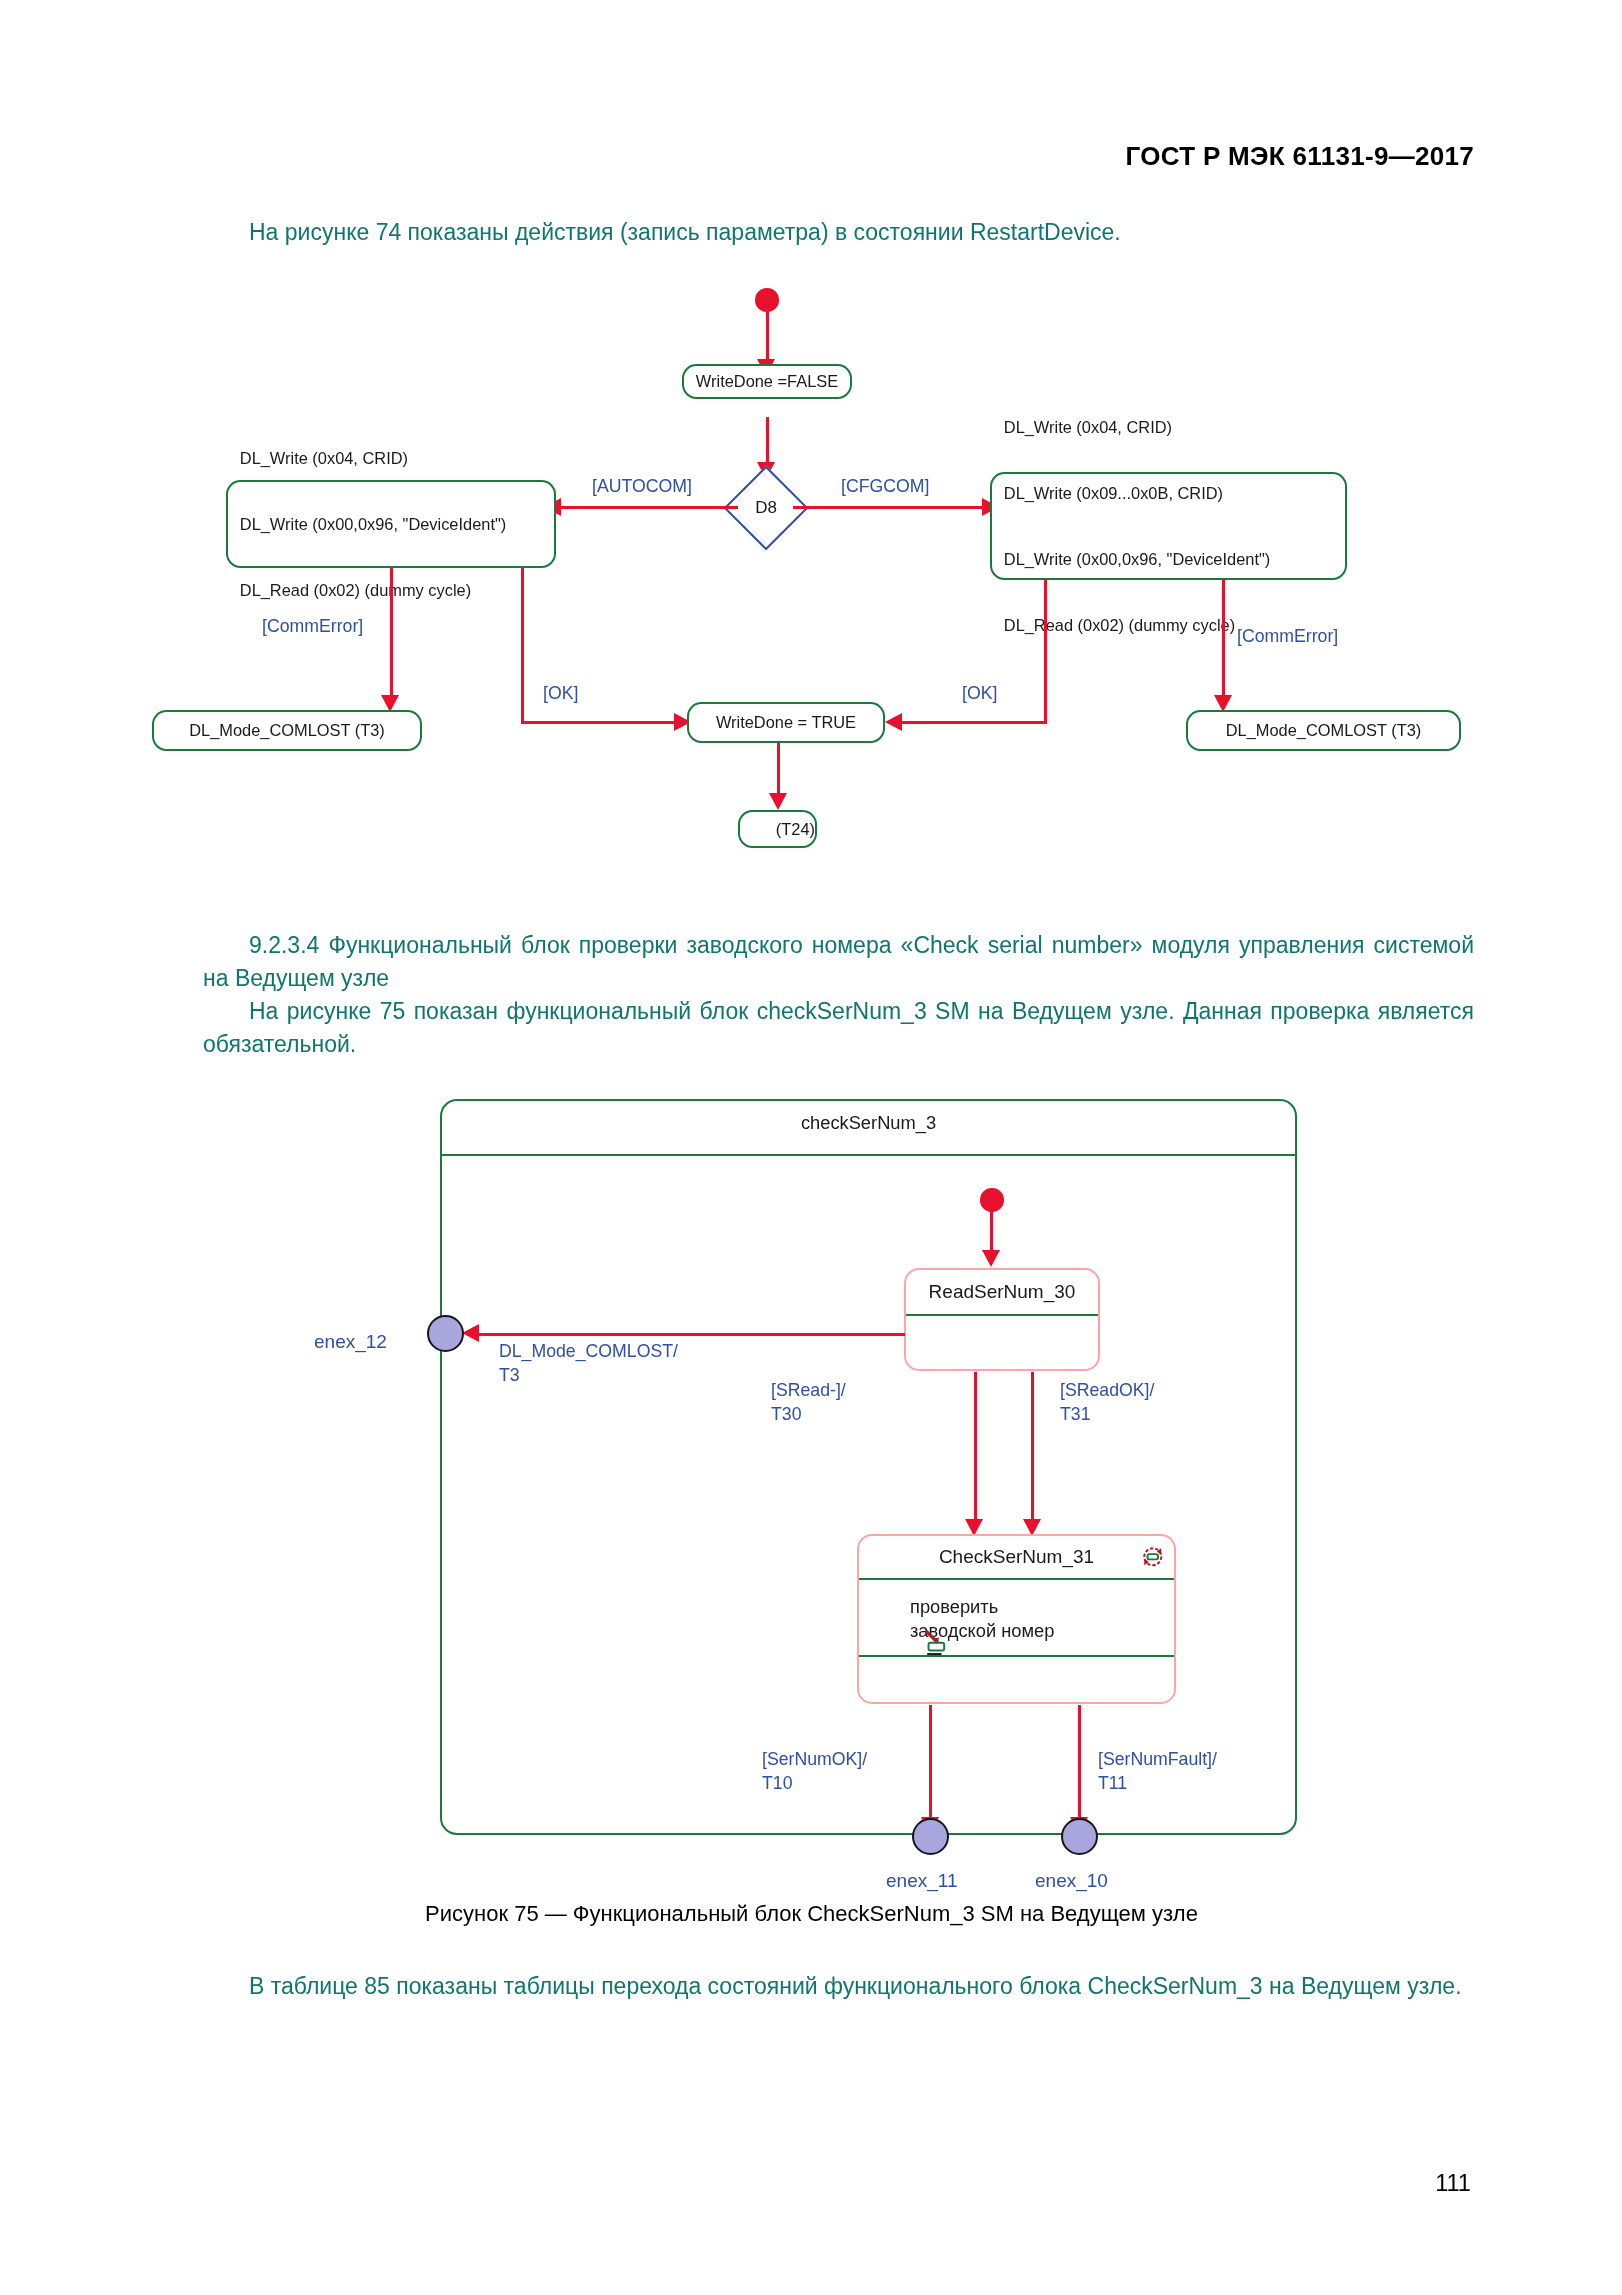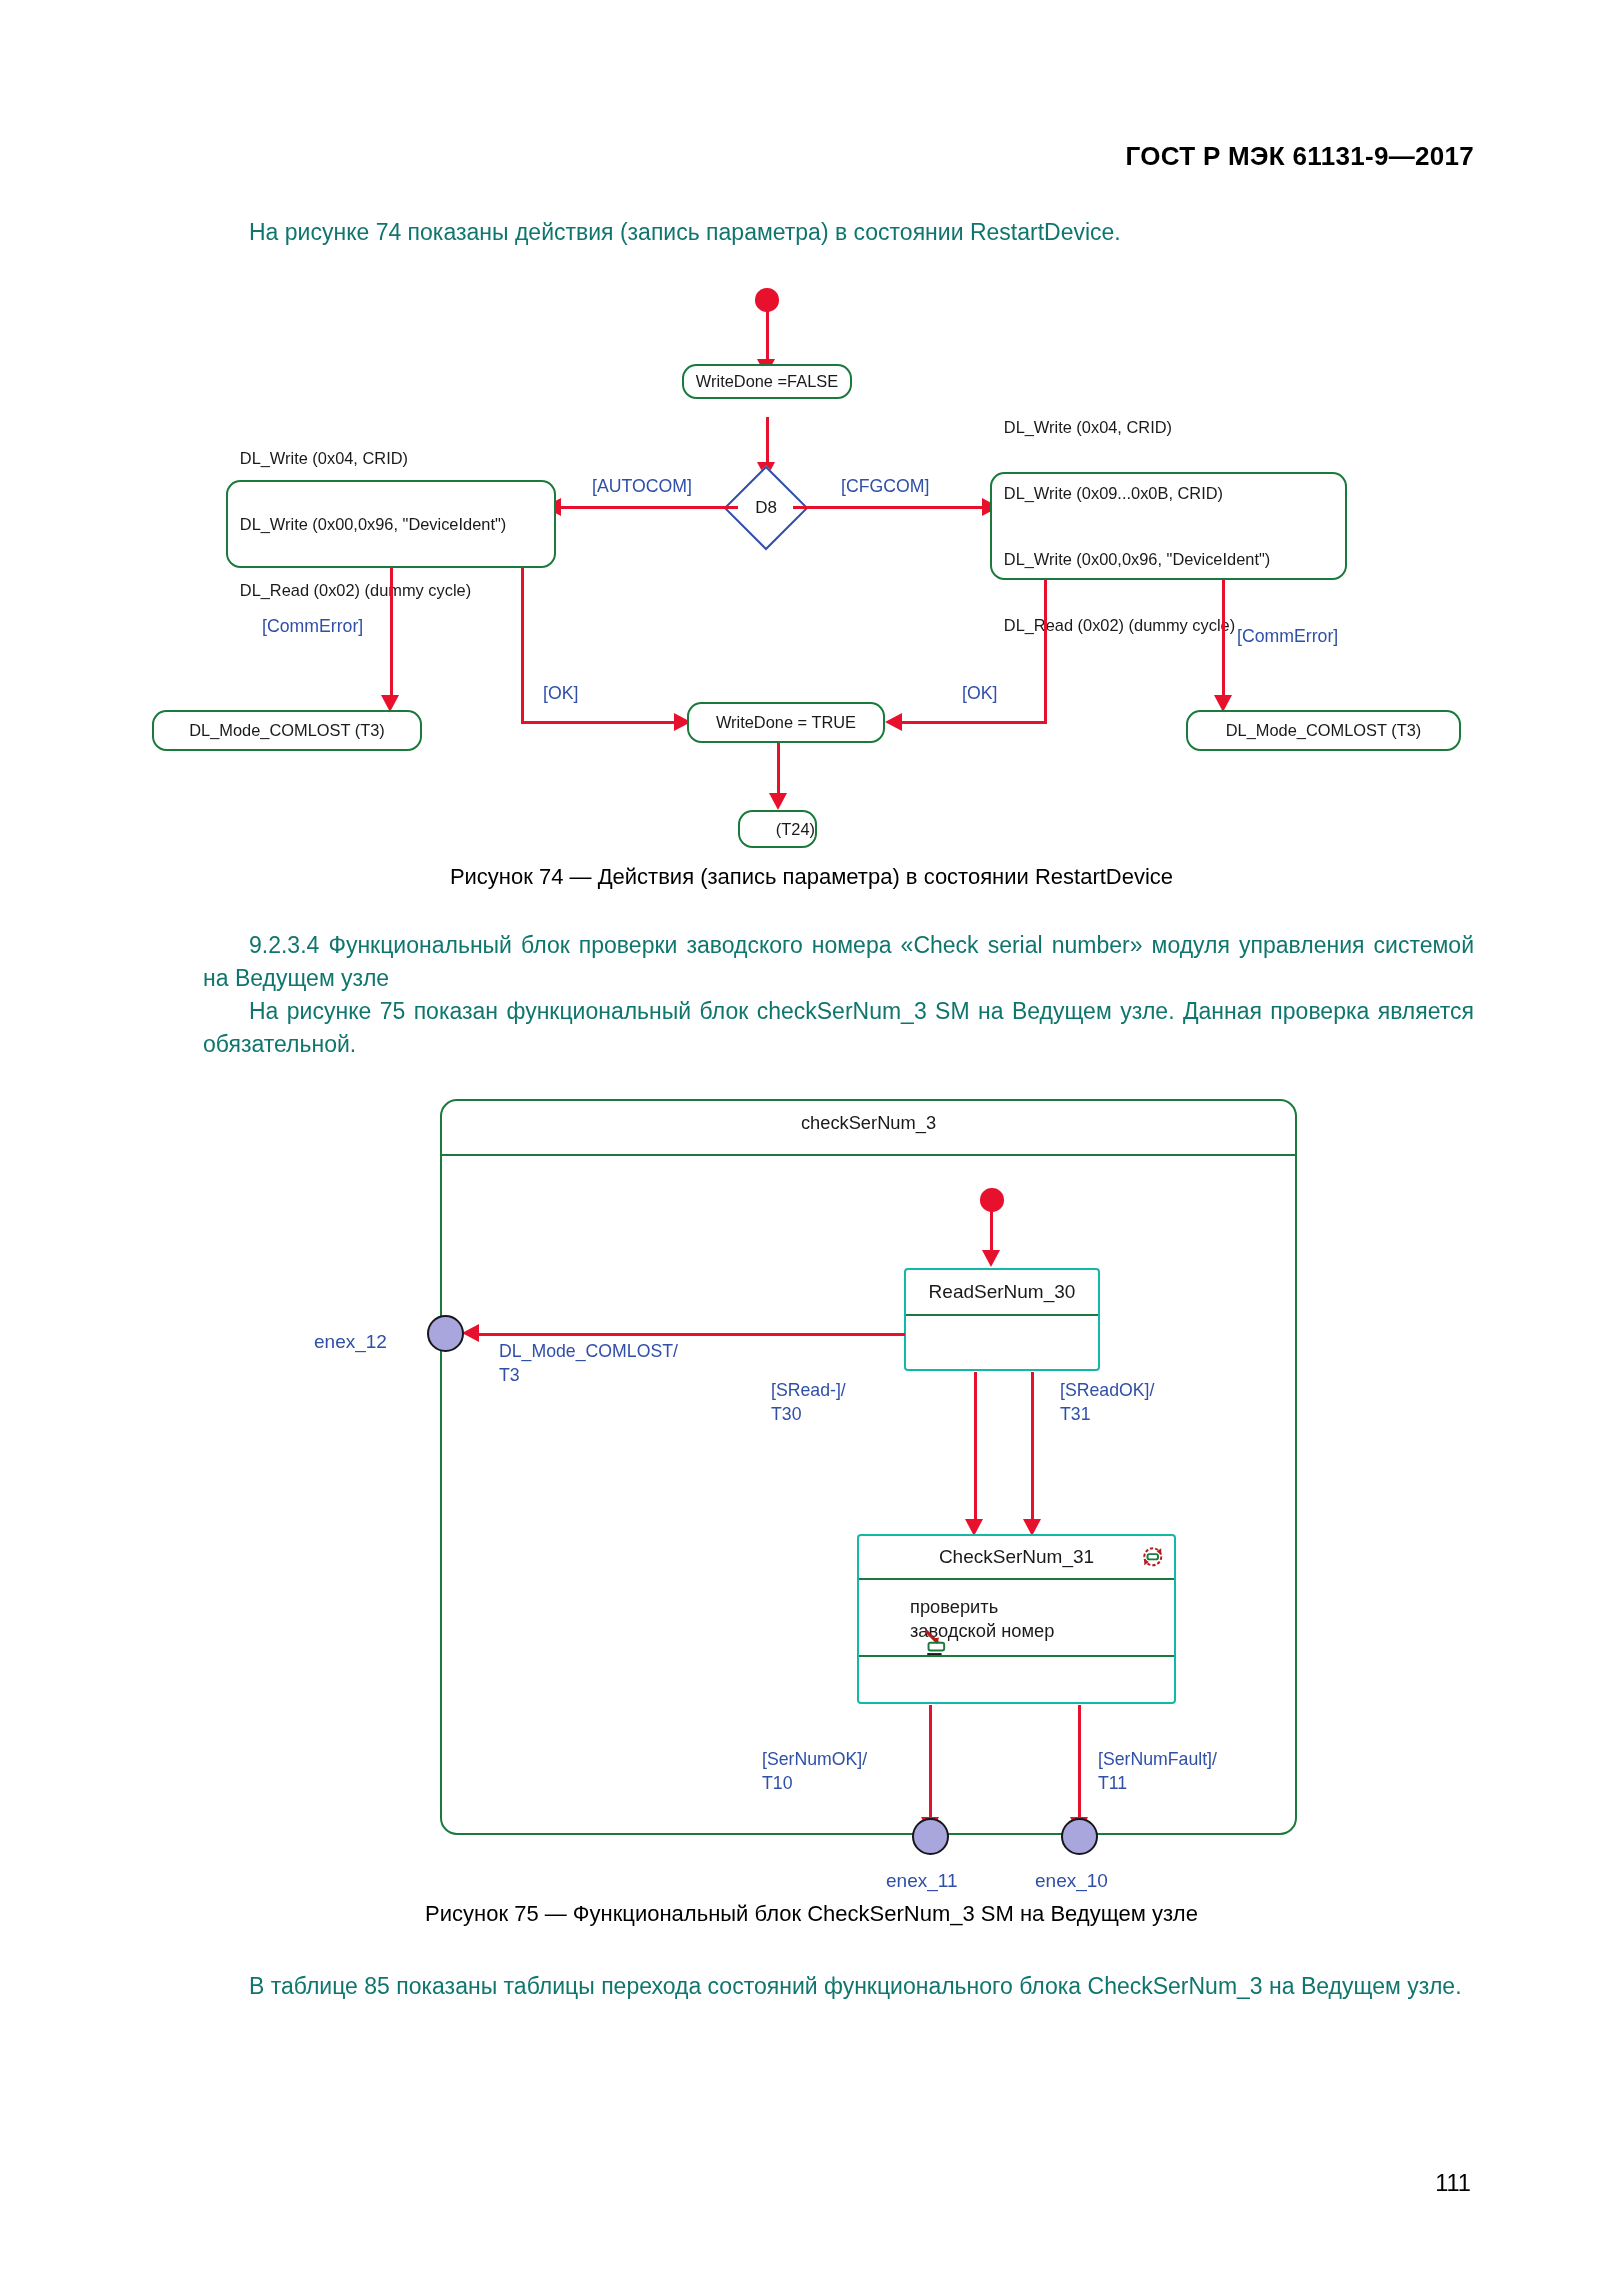--- a/index.html
+++ b/index.html
@@ -74,21 +74,21 @@
     position:absolute;box-sizing:border-box;
     border:2px solid #1a7a3c;border-radius:17px;background:#fff;
   }
   .frame-title{
     position:absolute;width:100%;text-align:center;font-size:18.3px;color:#1a1a1a;
   }
   .frame-divider{position:absolute;height:2px;background:#1a7a3c;}
 
   .state{
     position:absolute;box-sizing:border-box;
-    border:2px solid #14b8a6;border-radius:4px;background:#fff;text-decoration:underline;
+    border:2px solid #fca5a5;border-radius:15px;background:#fff;text-decoration:underline;
   }
   .state .sect{position:absolute;left:0;right:0;}
   .state .hdr{
     text-align:center;font-size:19px;color:#1a1a1a;
     display:flex;align-items:center;justify-content:center;
   }
   .state .rule{height:2px;background:#1a7a3c;position:absolute;left:0;right:0;}
   .state .act{
     display:flex;align-items:center;gap:9.2px;padding-left:11.8px;
     font-size:18.3px;line-height:23.6px;color:#1a1a1a;white-space:pre;
@@ -184,21 +184,20 @@
     </div>
 
     <div class="edge v" style="left:777px;top:743px;height:59px;"></div>
     <div class="arrow down" style="left:769px;top:793px;"></div>
 
     <div class="node round center" style="left:738px;top:810px;width:79px;height:38px;justify-content:flex-end;">
       <span>(T24)</span>
     </div>
   </div>
 
-  <div class="caption" style="top:864px;">Рисунок 74 — Действия (запись параметра) в состоянии RestartDevice</div>
 
   <div class="para indent" style="left:203px;top:929px;width:1271px;">9.2.3.4 Функциональный блок проверки заводского номера «Check serial number» модуля управления системой на Ведущем узле</div>
   <div class="para indent" style="left:203px;top:995px;width:1271px;">На рисунке 75 показан функциональный блок checkSerNum_3 SM на Ведущем узле. Данная проверка является обязательной.</div>
 
   <div class="diag" style="left:0;top:0;width:1623px;height:1898px;">
 
     <div class="frame" style="left:440px;top:1099px;width:857px;height:736px;"></div>
     <div class="frame-title" style="left:440px;top:1112px;width:857px;">checkSerNum_3</div>
     <div class="frame-divider" style="left:442px;top:1154px;width:853px;"></div>
 

